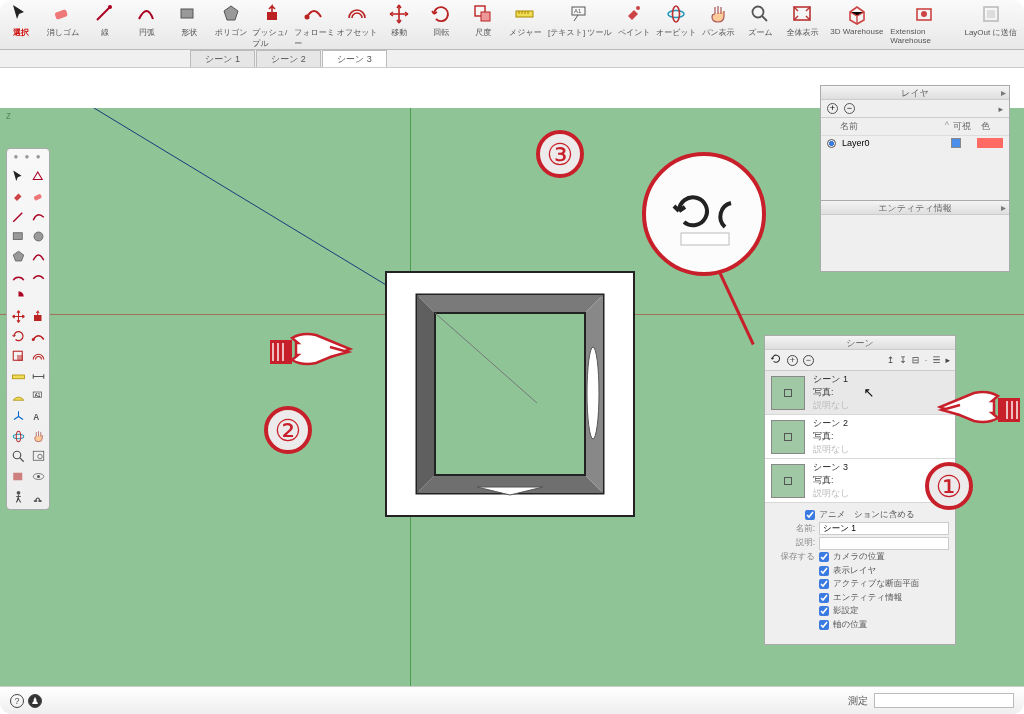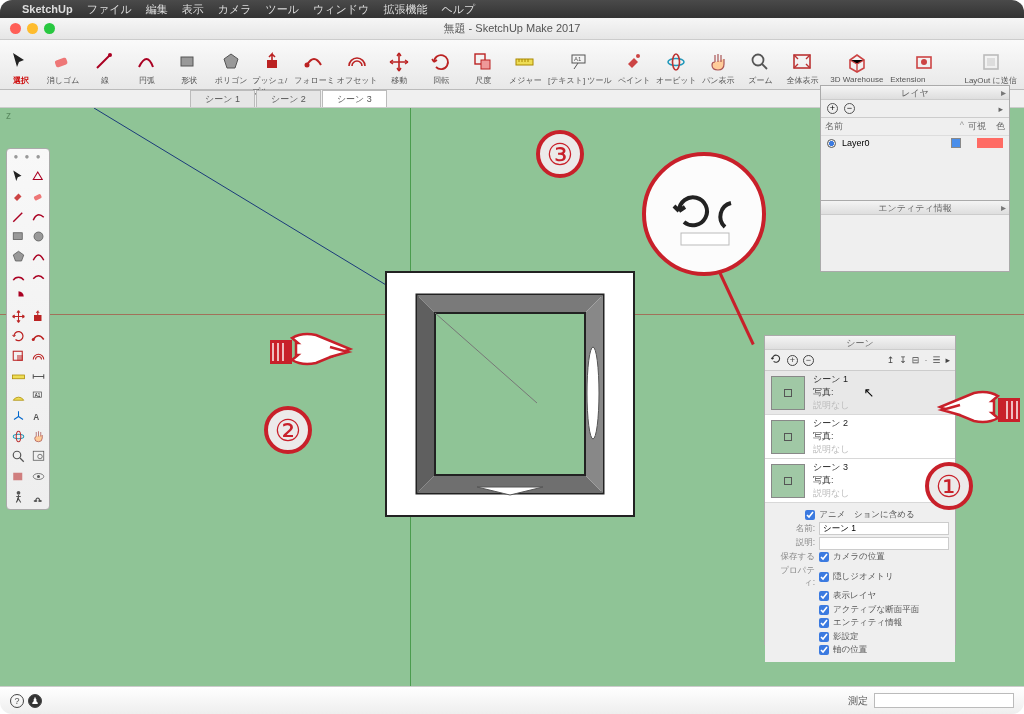--- a/index.html
+++ b/index.html
@@ -9,21 +9,21 @@
 .menubar{height:18px;background:linear-gradient(#4a4a4a,#333);color:#ddd;display:flex;align-items:center;padding:0 8px;font-size:11px;gap:14px}
 .menubar .apple{font-size:13px}
 .menubar .appname{font-weight:bold}
 
 .titlebar{height:22px;background:linear-gradient(#f6f6f6,#e6e6e6);border-bottom:1px solid #ccc;display:flex;align-items:center;position:relative;font-size:11px;color:#444}
 .traffic{display:flex;gap:6px;position:absolute;left:10px}
 .traffic span{width:11px;height:11px;border-radius:50%}
 .tl-r{background:#ff5f57}.tl-y{background:#febc2e}.tl-g{background:#28c840}
 .titlebar .title{margin:0 auto;color:#555}
 
-.toolbar{height:50px;background:linear-gradient(#fafafa,#e8e8e8);border-bottom:1px solid #bbb;display:flex;align-items:flex-start;padding-top:11px}
+.toolbar{height:50px;background:linear-gradient(#fafafa,#e8e8e8);border-bottom:1px solid #bbb;display:flex;align-items:flex-start;padding-top:3px}
 .tbtn{display:flex;flex-direction:column;align-items:center;width:44px;font-size:8px;color:#555}
 .tbtn .ic{width:22px;height:22px;display:flex;align-items:center;justify-content:center;margin-bottom:2px}
 .tbtn svg{width:22px;height:22px}
 .tbtn.wide{width:70px}
 .tbtn.w2{width:88px}
 .sel .lbl{color:#c00;font-weight:bold}
 
 .scenetabs{height:18px;background:#f0f0f0;border-bottom:1px solid #ccc;display:flex;align-items:flex-end;padding-left:190px;font-size:9px;gap:1px}
 .scenetabs .tab{padding:2px 14px 1px;background:#fff;border:1px solid #bbb;border-bottom:none;color:#555}
 .scenetabs .tab.inactive{background:#e6e6e6}
@@ -42,21 +42,21 @@
 .sidepal .tdot{position:absolute;top:3px;left:0;right:0;text-align:center;color:#999;font-size:8px;letter-spacing:2px}
 .sidepal .cell{width:18px;height:18px;display:flex;align-items:center;justify-content:center}
 .sidepal svg{width:15px;height:15px}
 
 .panel{position:absolute;background:#efefef;border:1px solid #aaa;font-size:9px}
 .panel .pttl{background:linear-gradient(#f4f4f4,#dedede);height:14px;text-align:center;color:#666;border-bottom:1px solid #ccc;font-size:9px;line-height:14px}
 .panel .pm{position:absolute;right:3px;top:1px;color:#777;font-size:10px}
 .layers{right:14px;top:85px;width:190px;height:136px}
 .layers .tbar{display:flex;gap:6px;padding:3px 6px;align-items:center;border-bottom:1px solid #ccc}
 .layers .circ{width:11px;height:11px;border:1.2px solid #555;border-radius:50%;display:flex;align-items:center;justify-content:center;font-size:9px;line-height:1}
-.layers .hdrrow{display:flex;padding:2px 4px;color:#666;border-bottom:1px solid #ddd}
+.layers .hdrrow{display:flex;padding:2px 19px;color:#666;border-bottom:1px solid #ddd}
 .layers .hdrrow span:nth-child(1){flex:1}
 .layers .row{display:flex;align-items:center;padding:2px 6px}
 .layers .radio{width:9px;height:9px;border:1px solid #555;border-radius:50%;margin-right:6px;background:radial-gradient(#3b7ae0 45%,transparent 50%)}
 .layers .sw{width:26px;height:10px;background:#ff6b64;margin-left:6px}
 .layers .vis{width:10px;height:10px;border:1px solid #888;background:#4a8eea;margin:0 10px}
 .entinfo{right:14px;top:200px;width:190px;height:72px}
 .entinfo .body{padding:6px;color:#777}
 
 .scenes{left:764px;top:335px;width:192px;height:310px}
 .scenes .sbar{display:flex;gap:5px;padding:3px 5px;border-bottom:1px solid #ccc;align-items:center;color:#444}
@@ -82,41 +82,21 @@
 .circnum{position:absolute;width:48px;height:48px;border-radius:50%;background:#eceaea;border:4px solid #c8202a;display:flex;align-items:center;justify-content:center;font-size:30px;color:#c8202a;font-weight:500;font-family:Georgia,serif}
 .pointer{position:absolute;width:90px;height:44px}
 .magnify{position:absolute;left:642px;top:152px;width:124px;height:124px;border-radius:50%;background:#fcfcfc;border:4px solid #c8202a;overflow:hidden;display:flex;align-items:center;justify-content:center}
 .magline{position:absolute;width:3px;background:#c8202a;transform-origin:top center}
 </style>
 </head>
 <body>
 
 <div class="rounded">
 
-<div class="menubar">
-  <span class="apple"></span>
-  <span class="appname">SketchUp</span>
-  <span>ファイル</span>
-  <span>編集</span>
-  <span>表示</span>
-  <span>カメラ</span>
-  <span>ツール</span>
-  <span>ウィンドウ</span>
-  <span>拡張機能</span>
-  <span>ヘルプ</span>
-</div>
-
-<div class="titlebar">
-  <div class="traffic">
-    <span class="tl-r"></span>
-    <span class="tl-y"></span>
-    <span class="tl-g"></span>
-  </div>
-  <span class="title">無題 - SketchUp Make 2017</span>
-</div>
+
 
 <div class="toolbar" id="tb">
       <div class="tbtn sel">
         <div class="ic">
           <svg viewBox="0 0 22 22">
             <path d="M3 2l4 14 2-5 5-2z" fill="#222"></path>
           </svg>
         </div>
         <span class="lbl">選択</span>
       </div>
@@ -604,25 +584,20 @@
     <div class="orow">
           <span class="lab">説明:</span>
           <input type="text" style="">
         </div>
     <div class="orow">
           <span class="lab">保存する</span>
           <input type="checkbox" checked="" style="">
           <span>カメラの位置</span>
         </div>
     <div class="orow">
-          <span class="lab">プロパティ:</span>
-          <input type="checkbox" checked="" style="">
-          <span>隠しジオメトリ</span>
-        </div>
-    <div class="orow">
           <span class="lab"></span>
           <input type="checkbox" checked="" style="">
           <span>表示レイヤ</span>
         </div>
     <div class="orow">
           <span class="lab"></span>
           <input type="checkbox" checked="" style="">
           <span>アクティブな断面平面</span>
         </div>
     <div class="orow">

